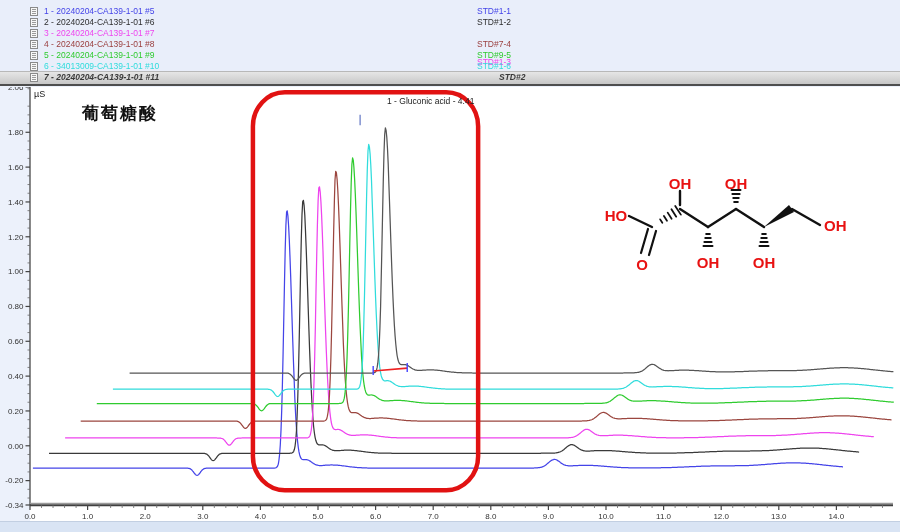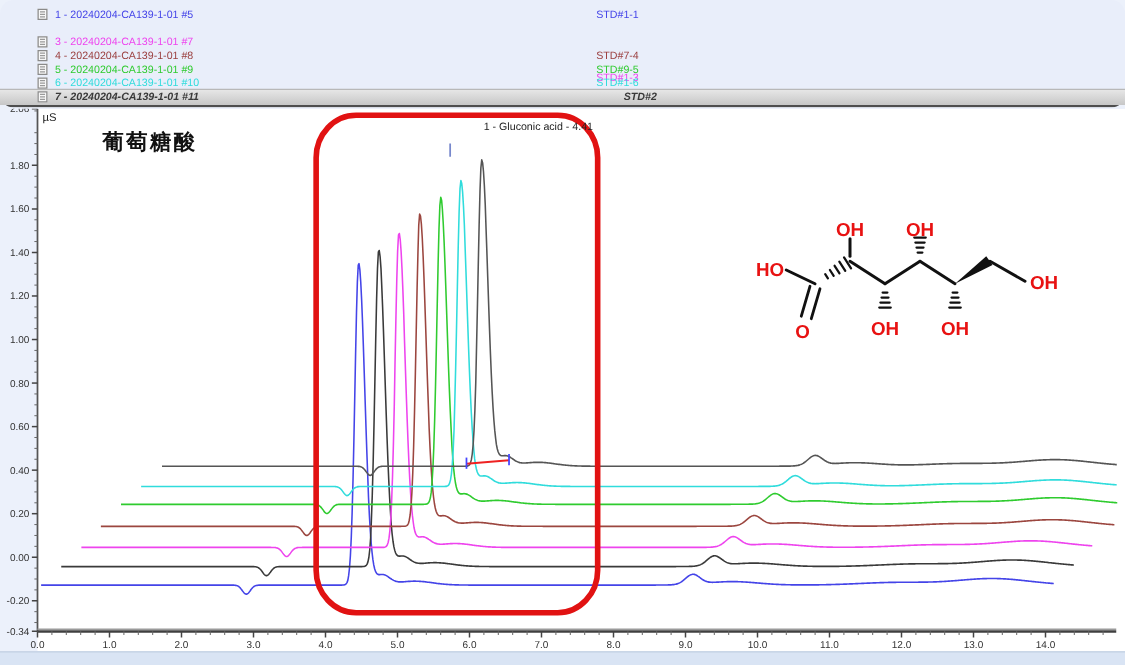--- a/index.html
+++ b/index.html
@@ -1,20 +1,20 @@
 <!DOCTYPE html>
 <html><head>
 <meta charset="utf-8">
 <style>
   html,body{margin:0;padding:0;}
   body{font-family:"Liberation Sans", sans-serif;}
   #app{position:relative;width:900px;height:532px;background:#ecf1fb;overflow:hidden;}
 
   
-  #legend{position:absolute;top:0;left:0;width:900px;height:86px;background:#e9eefa;border-bottom:2px solid #4e4e4e;box-sizing:border-box;border-radius:11px;}
+  #legend{position:absolute;top:0;left:0;width:900px;height:86px;background:#e9eefa;border-bottom:2px solid #4e4e4e;box-sizing:border-box;}
   .lrow{position:absolute;left:0;width:100%;height:11px;font-size:8.5px;line-height:11px;white-space:nowrap;}
   .lrow.selected{height:13px;background:linear-gradient(#e6e6e6,#c7c7c7);font-style:italic;border-top:1px solid #b8b8b8;box-sizing:border-box;}
   .licon{position:absolute;left:30px;top:1px;width:8px;height:9px;border:1px solid #8a8a8a;background:#f7f7f7;box-sizing:border-box;}
   .licon i{display:block;height:1px;background:#9a9a9a;margin:1px 1px 0 1px;}
   .lname{position:absolute;left:44px;top:0;}
   .lstd{position:absolute;left:477px;top:0;}
 
   
   #plot-svg{position:absolute;top:87px;left:0;}
   #unit-label{position:absolute;left:34px;top:89px;font-size:9px;color:#222;}
@@ -31,20 +31,29 @@
   <div id="legend">
       <div class="lrow" style="top: 6px;">
         <span class="licon">
           <i></i>
           <i></i>
           <i></i>
         </span>
         <span class="lname" style="color: rgb(68, 68, 232);">1 - 20240204-CA139-1-01 #5</span>
         <span class="lstd" style="color: rgb(68, 68, 232);">STD#1-1</span>
       </div>
+      <div class="lrow" style="top: 17px;">
+        <span class="licon">
+          <i></i>
+          <i></i>
+          <i></i>
+        </span>
+        <span class="lname" style="color: rgb(46, 46, 46);">2 - 20240204-CA139-1-01 #6</span>
+        <span class="lstd" style="color: rgb(46, 46, 46);">STD#1-2</span>
+      </div>
       <div class="lrow" style="top: 28px;">
         <span class="licon">
           <i></i>
           <i></i>
           <i></i>
         </span>
         <span class="lname" style="color: rgb(238, 68, 238);">3 - 20240204-CA139-1-01 #7</span>
         <span class="lstd" style="color: rgb(238, 68, 238); margin-top: 29px;">STD#1-3</span>
       </div>
       <div class="lrow" style="top: 39px;">
@@ -64,21 +73,21 @@
         </span>
         <span class="lname" style="color: rgb(47, 203, 47);">5 - 20240204-CA139-1-01 #9</span>
         <span class="lstd" style="color: rgb(47, 203, 47);">STD#9-5</span>
       </div>
       <div class="lrow" style="top: 61px;">
         <span class="licon">
           <i></i>
           <i></i>
           <i></i>
         </span>
-        <span class="lname" style="color: rgb(48, 220, 220);">6 - 20240204-CA139-1-01 #10</span>
+        <span class="lname" style="color: rgb(48, 220, 220);">6 - 34013009-CA139-1-01 #10</span>
         <span class="lstd" style="color: rgb(48, 220, 220);">STD#1-6</span>
       </div>
       <div class="lrow selected" style="top: 71px; font-weight: bold;">
         <span class="licon">
           <i></i>
           <i></i>
           <i></i>
         </span>
         <span class="lname" style="color: rgb(58, 58, 58);">7 - 20240204-CA139-1-01 #11</span>
         <span class="lstd" style="color: rgb(58, 58, 58); left: 499px; text-align: center;">STD#2</span>

